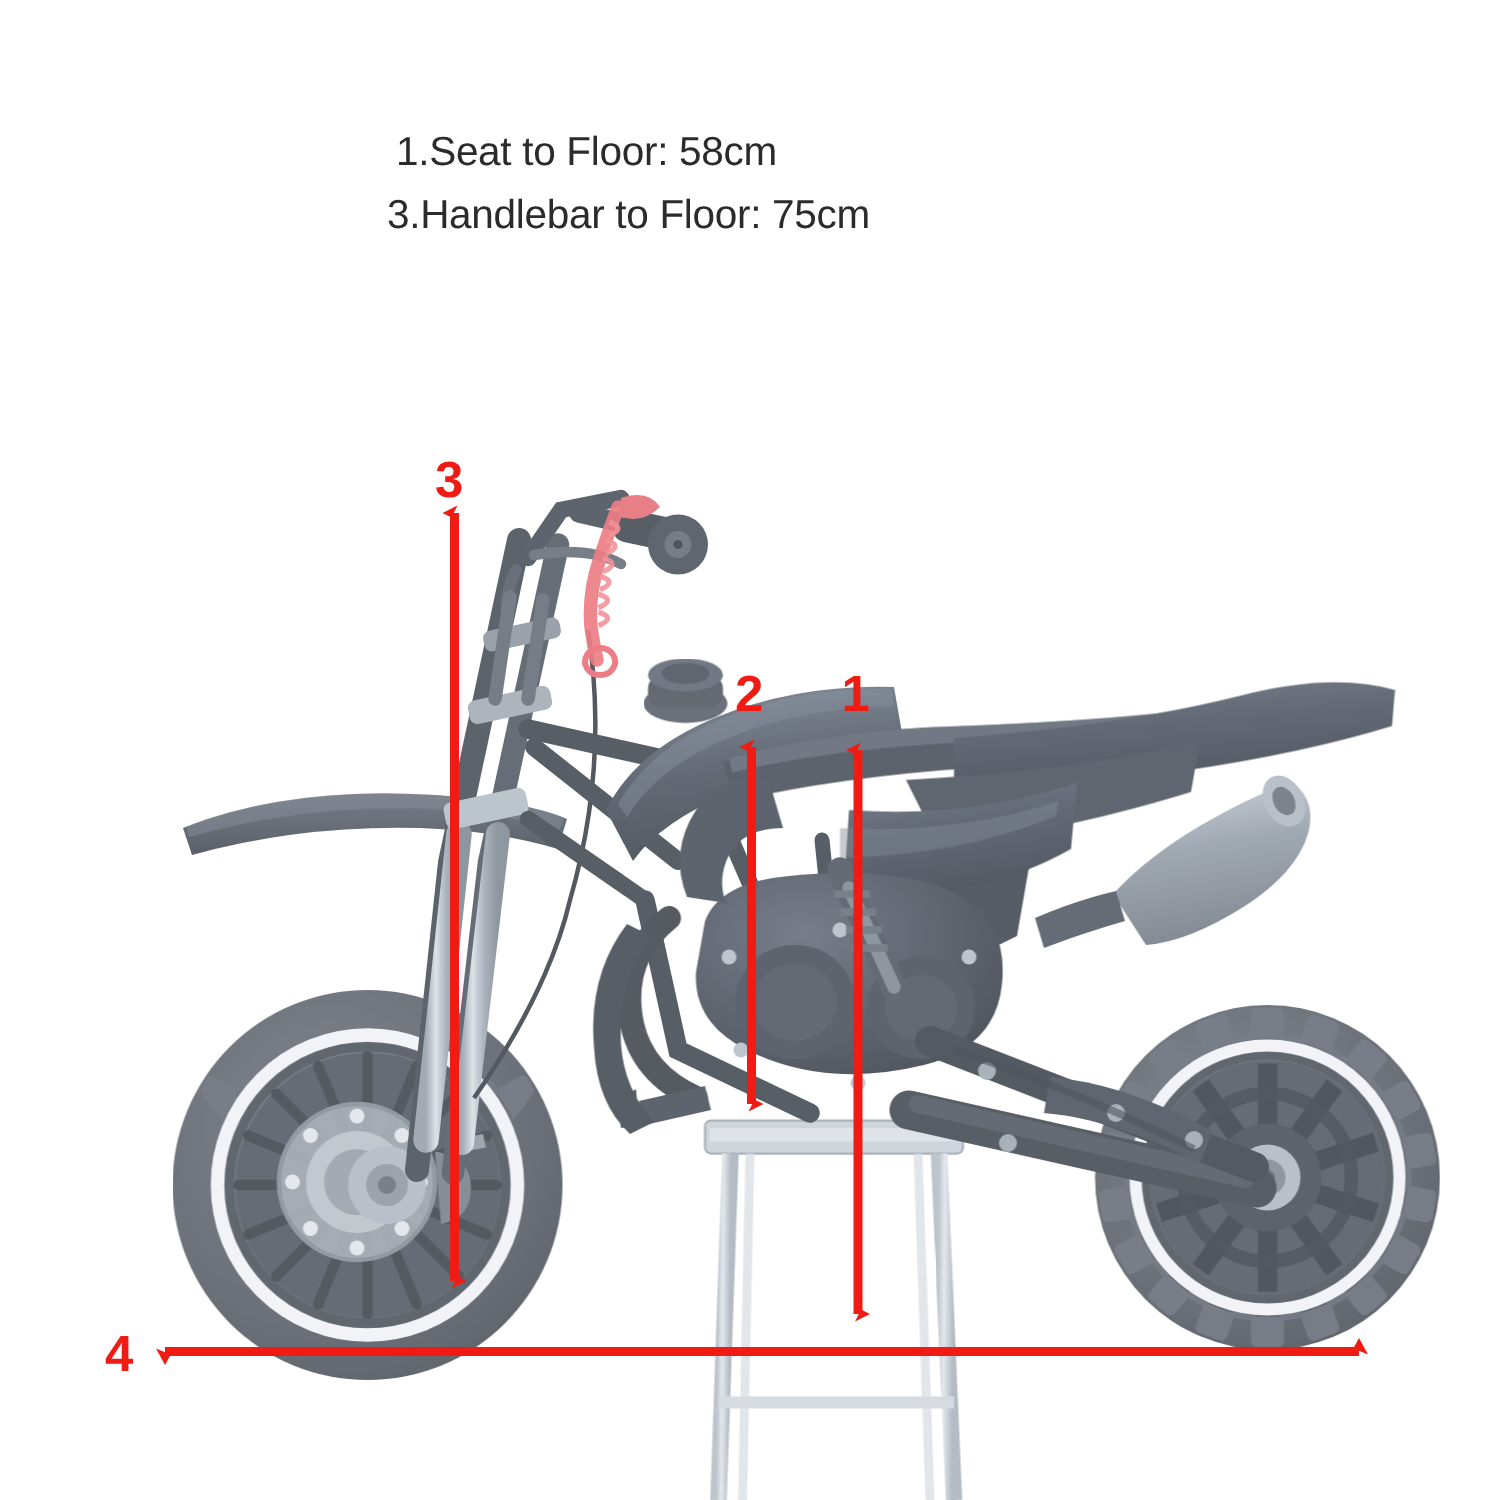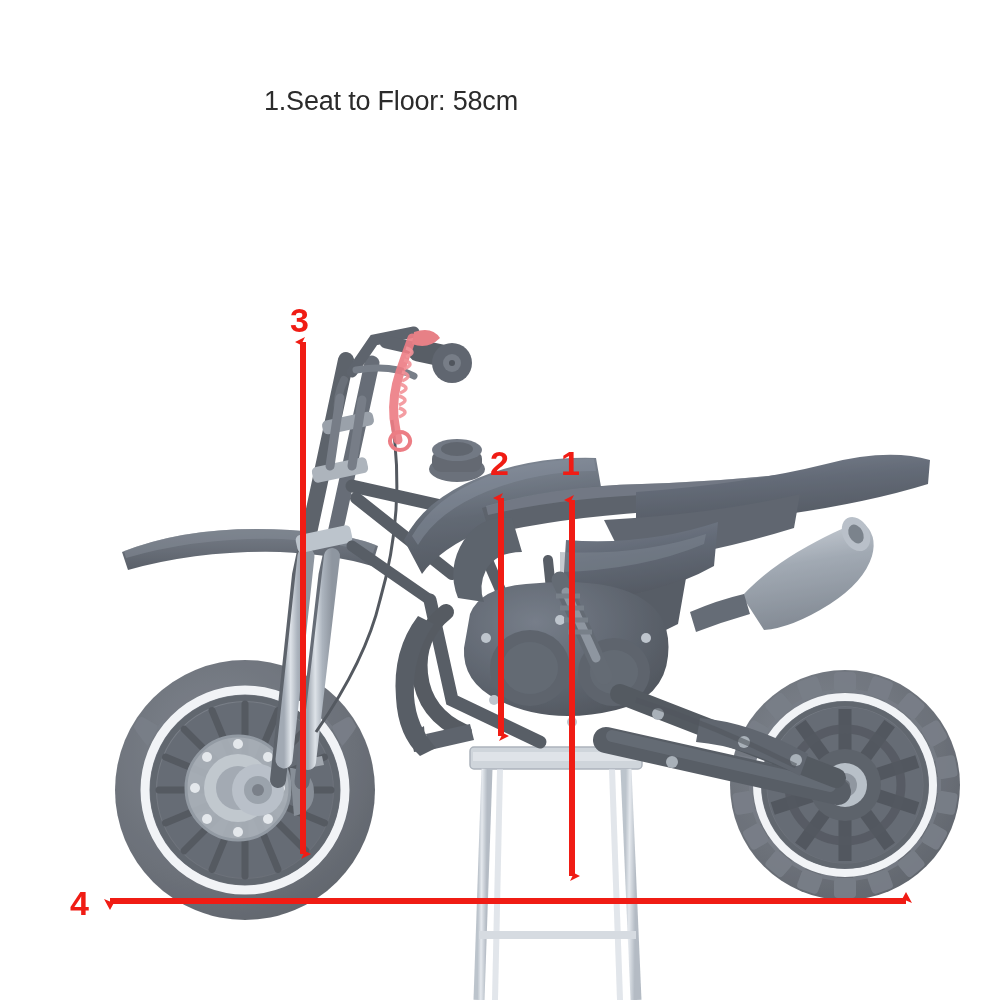--- a/index.html
+++ b/index.html
@@ -73,20 +73,21 @@
   #label-3 { left: 290px; top: 303px; }
   #label-4 { left:  70px; top: 886px; }
 </style>
 </head>
 <body>
 
 <div id="stage">
 
   <div id="spec-list">
     <div class="spec-line">1.Seat to Floor: 58cm</div>
+    <div class="spec-line">3.Handlebar to Floor: 75cm</div>
   </div>
 
   <div id="photo">
     <svg width="1000" height="1000" viewBox="0 0 1000 1000" xmlns="http://www.w3.org/2000/svg">
       <defs>
         <linearGradient id="panelGrad" x1="0" y1="0" x2="0.3" y2="1">
           <stop offset="0%" stop-color="#5b6474"></stop>
           <stop offset="45%" stop-color="#414a59"></stop>
           <stop offset="100%" stop-color="#2e3540"></stop>
         </linearGradient>

